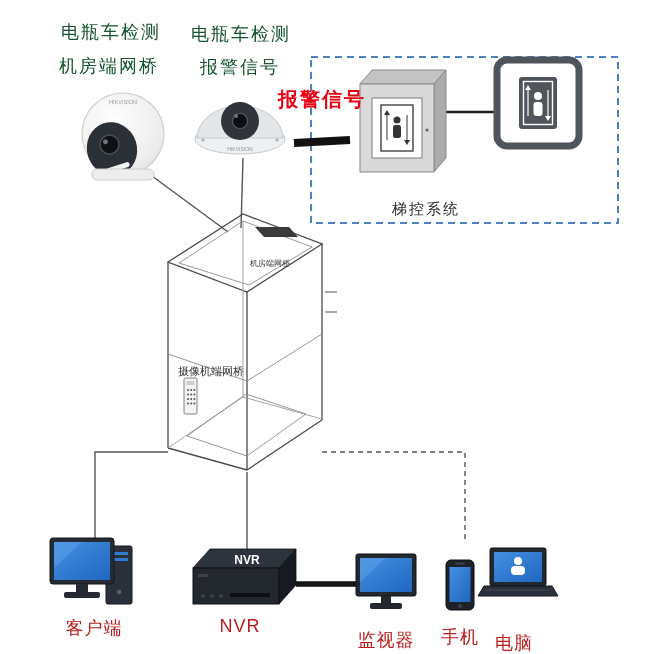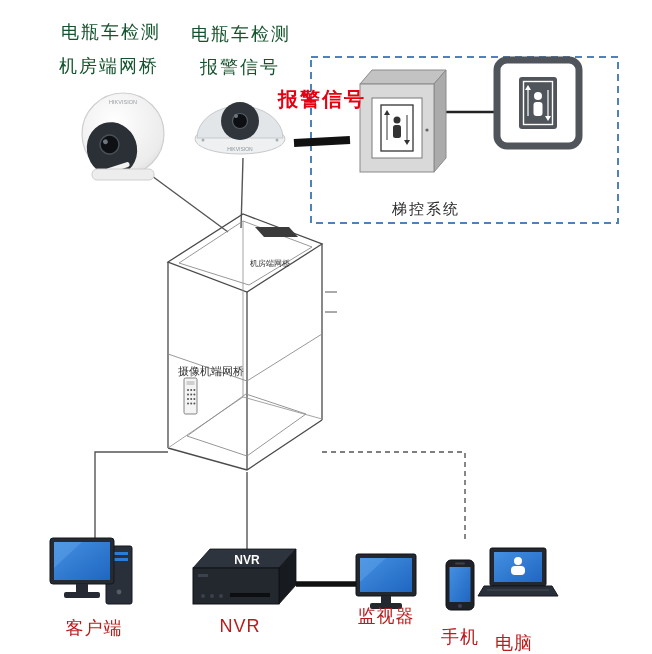--- a/index.html
+++ b/index.html
@@ -185,18 +185,18 @@
 <div class="lbl center cam-label" style="left:109px; top:54px;">机房端网桥</div>
 <div class="lbl center cam-label" style="left:241px; top:22px;">电瓶车检测</div>
 <div class="lbl center cam-label" style="left:240px; top:55px;">报警信号</div>
 <div class="lbl alarm-label" style="left:278px; top:86px;">报警信号</div>
 <div class="lbl center sys-label" style="left:426px; top:200px;">梯控系统</div>
 <div class="lbl tiny-label" style="left:250px; top:258px;">机房端网桥</div>
 <div class="lbl tiny-label2" style="left:178px; top:364px;">摄像机端网桥</div>
 
 <div class="lbl center dev-label" style="left:94px; top:616px;">客户端</div>
 <div class="lbl center dev-label" style="left:240px; top:616px;">NVR</div>
-<div class="lbl center dev-label" style="left:386px; top:604px;">监视器</div>
+<div class="lbl center dev-label" style="left:386px; top:628px;">监视器</div>
 <div class="lbl center dev-label" style="left:460px; top:625px;">手机</div>
 <div class="lbl center dev-label" style="left:514px; top:631px;">电脑</div>
 
 
 </div>
 
 </body></html>

